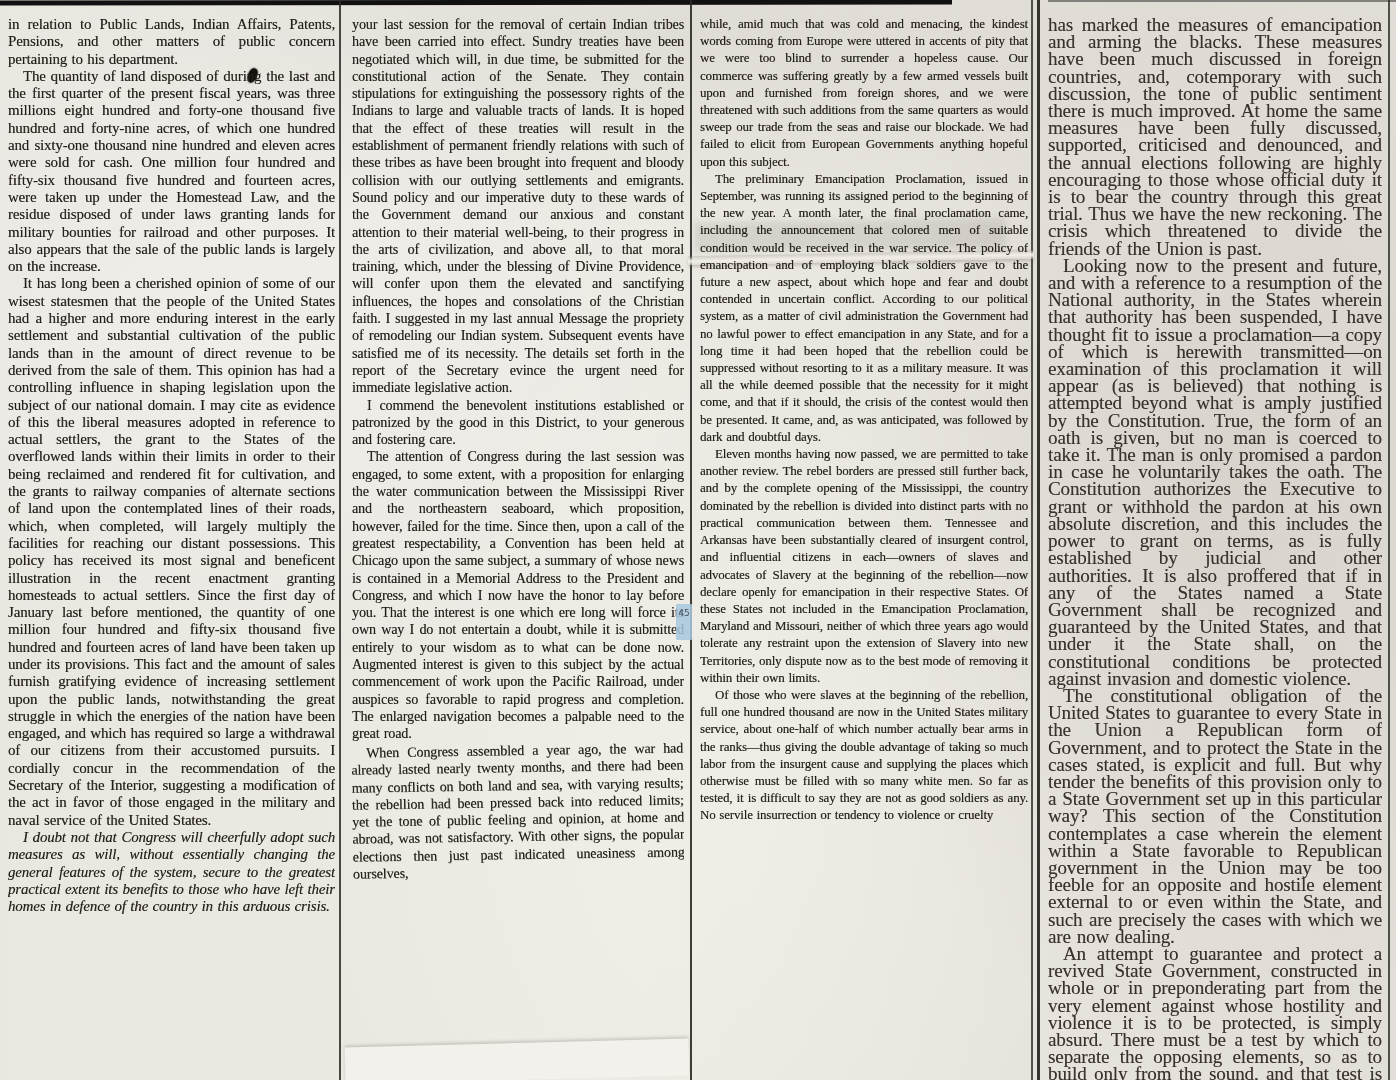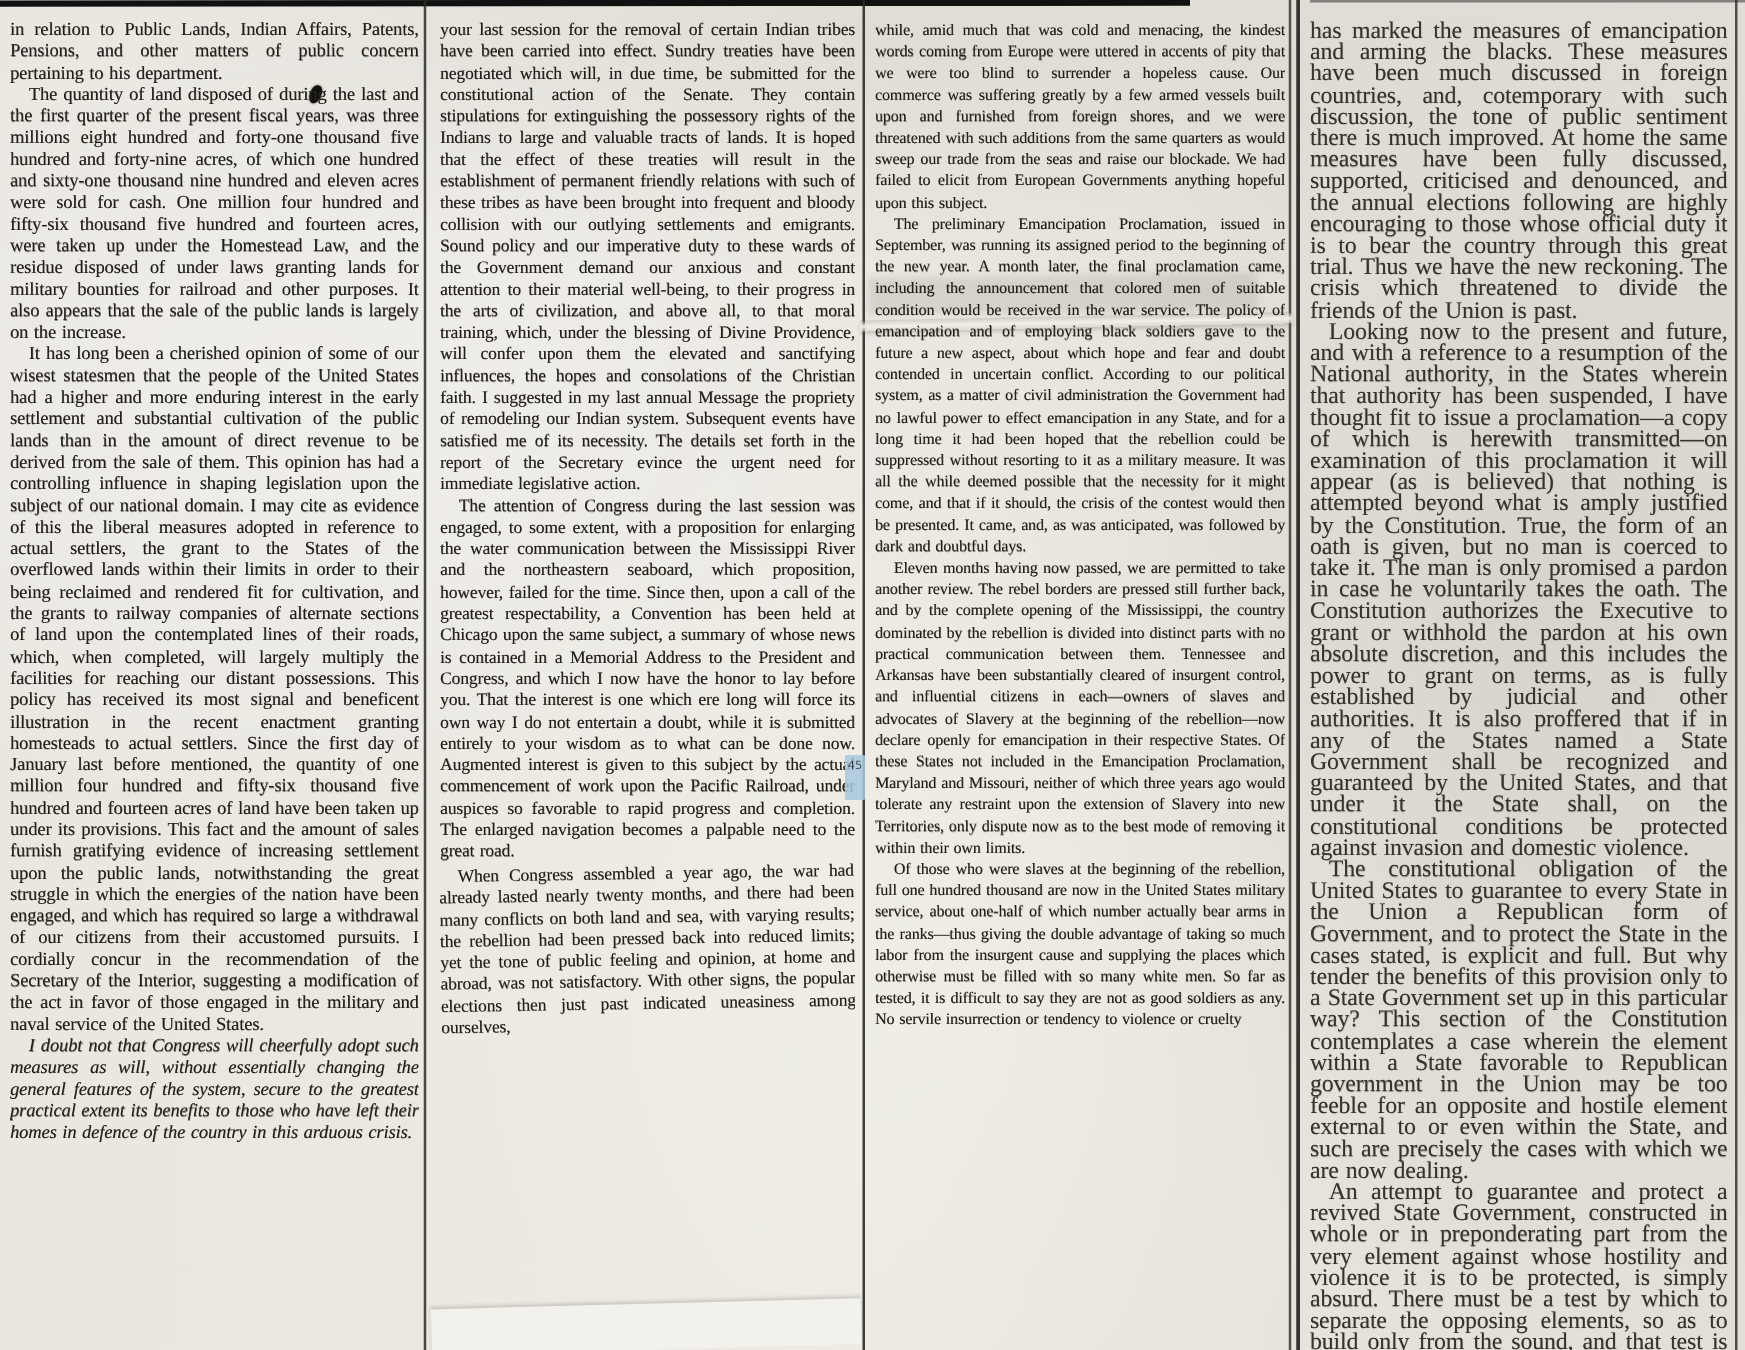--- a/index.html
+++ b/index.html
@@ -68,20 +68,21 @@
   <div class="topbar2"></div>
 
   <div class="col col1">
       <p class="flush">in relation to Public Lands, Indian Affairs, Patents, Pensions, and other matters of public concern pertaining to his department.</p>
       <p>The quantity of land disposed of during the last and the first quarter of the present fiscal years, was three millions eight hundred and forty-one thousand five hundred and forty-nine acres, of which one hundred and sixty-one thousand nine hundred and eleven acres were sold for cash. One million four hundred and fifty-six thousand five hundred and fourteen acres, were taken up under the Homestead Law, and the residue disposed of under laws granting lands for military bounties for railroad and other purposes. It also appears that the sale of the public lands is largely on the increase.</p>
       <p>It has long been a cherished opinion of some of our wisest statesmen that the people of the United States had a higher and more enduring interest in the early settlement and substantial cultivation of the public lands than in the amount of direct revenue to be derived from the sale of them. This opinion has had a controlling influence in shaping legislation upon the subject of our national domain. I may cite as evidence of this the liberal measures adopted in reference to actual settlers, the grant to the States of the overflowed lands within their limits in order to their being reclaimed and rendered fit for cultivation, and the grants to railway companies of alternate sections of land upon the contemplated lines of their roads, which, when completed, will largely multiply the facilities for reaching our distant possessions. This policy has received its most signal and beneficent illustration in the recent enactment granting homesteads to actual settlers. Since the first day of January last before mentioned, the quantity of one million four hundred and fifty-six thousand five hundred and fourteen acres of land have been taken up under its provisions. This fact and the amount of sales furnish gratifying evidence of increasing settlement upon the public lands, notwithstanding the great struggle in which the energies of the nation have been engaged, and which has required so large a withdrawal of our citizens from their accustomed pursuits. I cordially concur in the recommendation of the Secretary of the Interior, suggesting a modification of the act in favor of those engaged in the military and naval service of the United States.</p>
       <p class="italic">I doubt not that Congress will cheerfully adopt such measures as will, without essentially changing the general features of the system, secure to the greatest practical extent its benefits to those who have left their homes in defence of the country in this arduous crisis.</p>
     </div>
   <div class="col col2">
       <p class="flush">your last session for the removal of certain Indian tribes have been carried into effect. Sundry treaties have been negotiated which will, in due time, be submitted for the constitutional action of the Senate. They contain stipulations for extinguishing the possessory rights of the Indians to large and valuable tracts of lands. It is hoped that the effect of these treaties will result in the establishment of permanent friendly relations with such of these tribes as have been brought into frequent and bloody collision with our outlying settlements and emigrants. Sound policy and our imperative duty to these wards of the Government demand our anxious and constant attention to their material well-being, to their progress in the arts of civilization, and above all, to that moral training, which, under the blessing of Divine Providence, will confer upon them the elevated and sanctifying influences, the hopes and consolations of the Christian faith. I suggested in my last annual Message the propriety of remodeling our Indian system. Subsequent events have satisfied me of its necessity. The details set forth in the report of the Secretary evince the urgent need for immediate legislative action.</p>
+      <p>I commend the benevolent institutions established or patronized by the good in this District, to your generous and fostering care.</p>
       <p>The attention of Congress during the last session was engaged, to some extent, with a proposition for enlarging the water communication between the Mississippi River and the northeastern seaboard, which proposition, however, failed for the time. Since then, upon a call of the greatest respectability, a Convention has been held at Chicago upon the same subject, a summary of whose news is contained in a Memorial Address to the President and Congress, and which I now have the honor to lay before you. That the interest is one which ere long will force its own way I do not entertain a doubt, while it is submitted entirely to your wisdom as to what can be done now. Augmented interest is given to this subject by the actual commencement of work upon the Pacific Railroad, under auspices so favorable to rapid progress and completion. The enlarged navigation becomes a palpable need to the great road.</p>
       <p>When Congress assembled a year ago, the war had already lasted nearly twenty months, and there had been many conflicts on both land and sea, with varying results; the rebellion had been pressed back into reduced limits; yet the tone of public feeling and opinion, at home and abroad, was not satisfactory. With other signs, the popular elections then just past indicated uneasiness among ourselves,</p>
     </div>
   <div class="col col3">
       <p class="flush">while, amid much that was cold and menacing, the kindest words coming from Europe were uttered in accents of pity that we were too blind to surrender a hopeless cause. Our commerce was suffering greatly by a few armed vessels built upon and furnished from foreign shores, and we were threatened with such additions from the same quarters as would sweep our trade from the seas and raise our blockade. We had failed to elicit from European Governments anything hopeful upon this subject.</p>
       <p>The preliminary Emancipation Proclamation, issued in September, was running its assigned period to the beginning of the new year. A month later, the final proclamation came, including the announcement that colored men of suitable condition would be received in the war service. The policy of emancipation and of employing black soldiers gave to the future a new aspect, about which hope and fear and doubt contended in uncertain conflict. According to our political system, as a matter of civil administration the Government had no lawful power to effect emancipation in any State, and for a long time it had been hoped that the rebellion could be suppressed without resorting to it as a military measure. It was all the while deemed possible that the necessity for it might come, and that if it should, the crisis of the contest would then be presented. It came, and, as was anticipated, was followed by dark and doubtful days.</p>
       <p>Eleven months having now passed, we are permitted to take another review. The rebel borders are pressed still further back, and by the complete opening of the Mississippi, the country dominated by the rebellion is divided into distinct parts with no practical communication between them. Tennessee and Arkansas have been substantially cleared of insurgent control, and influential citizens in each—owners of slaves and advocates of Slavery at the beginning of the rebellion—now declare openly for emancipation in their respective States. Of these States not included in the Emancipation Proclamation, Maryland and Missouri, neither of which three years ago would tolerate any restraint upon the extension of Slavery into new Territories, only dispute now as to the best mode of removing it within their own limits.</p>
       <p>Of those who were slaves at the beginning of the rebellion, full one hundred thousand are now in the United States military service, about one-half of which number actually bear arms in the ranks—thus giving the double advantage of taking so much labor from the insurgent cause and supplying the places which otherwise must be filled with so many white men. So far as tested, it is difficult to say they are not as good soldiers as any. No servile insurrection or tendency to violence or cruelty</p>
     </div>
   <div class="col col4">

